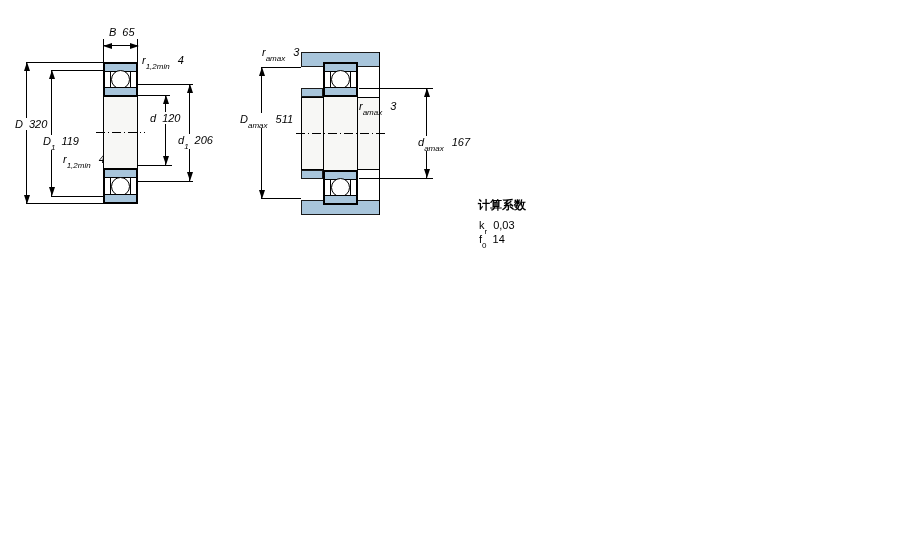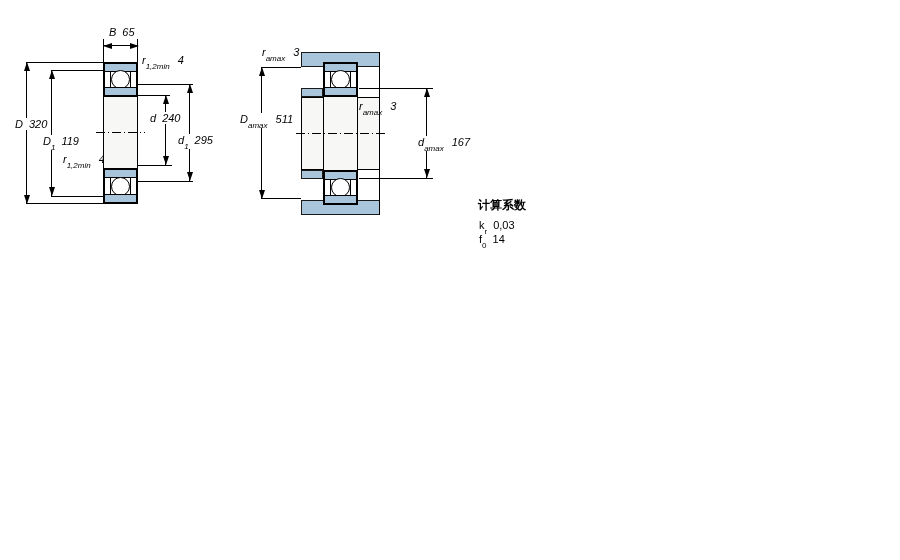--- a/index.html
+++ b/index.html
@@ -81,30 +81,30 @@
     <div class="dimlabel" style="left:63px;top:153px;">
       <span>r</span><sub>1,2min</sub><span class="valr">4</span>
     </div>
 
     <div class="hline" style="left:138px;top:95px;width:32px;"></div>
     <div class="hline" style="left:138px;top:165px;width:34px;"></div>
     <div class="vline" style="left:165px;top:95px;height:70px;"></div>
     <div class="arrow a-up" style="left:162.5px;top:95px;"></div>
     <div class="arrow a-down" style="left:162.5px;top:156px;"></div>
     <div class="dimlabel mask" style="left:148px;top:112px;">
-      <span>d</span><span class="val">240</span>
+      <span>d</span><span class="val">120</span>
     </div>
 
     <div class="hline" style="left:138px;top:84px;width:55px;"></div>
     <div class="hline" style="left:138px;top:181px;width:55px;"></div>
     <div class="vline" style="left:189px;top:84px;height:97px;"></div>
     <div class="arrow a-up" style="left:186.5px;top:84px;"></div>
     <div class="arrow a-down" style="left:186.5px;top:172px;"></div>
     <div class="dimlabel mask" style="left:176px;top:134px;">
-      <span>d</span><sub>1</sub><span class="val">295</span>
+      <span>d</span><sub>1</sub><span class="val">206</span>
     </div>
 
     <div class="abs stipple-light" style="left:103px;top:97px;width:35px;height:71px;border-left:1px solid #000;border-right:1px solid #000;box-sizing:border-box;"></div>
 
     <div class="ringbox" style="left:103px;top:62px;height:35px;">
       <div class="band band-top stipple-blue"></div>
       <div class="sideline" style="left:5px;"></div>
       <div class="sideline" style="right:5px;"></div>
       <div class="ball" style="top:6px;"></div>
       <div class="band band-bot stipple-blue"></div>

